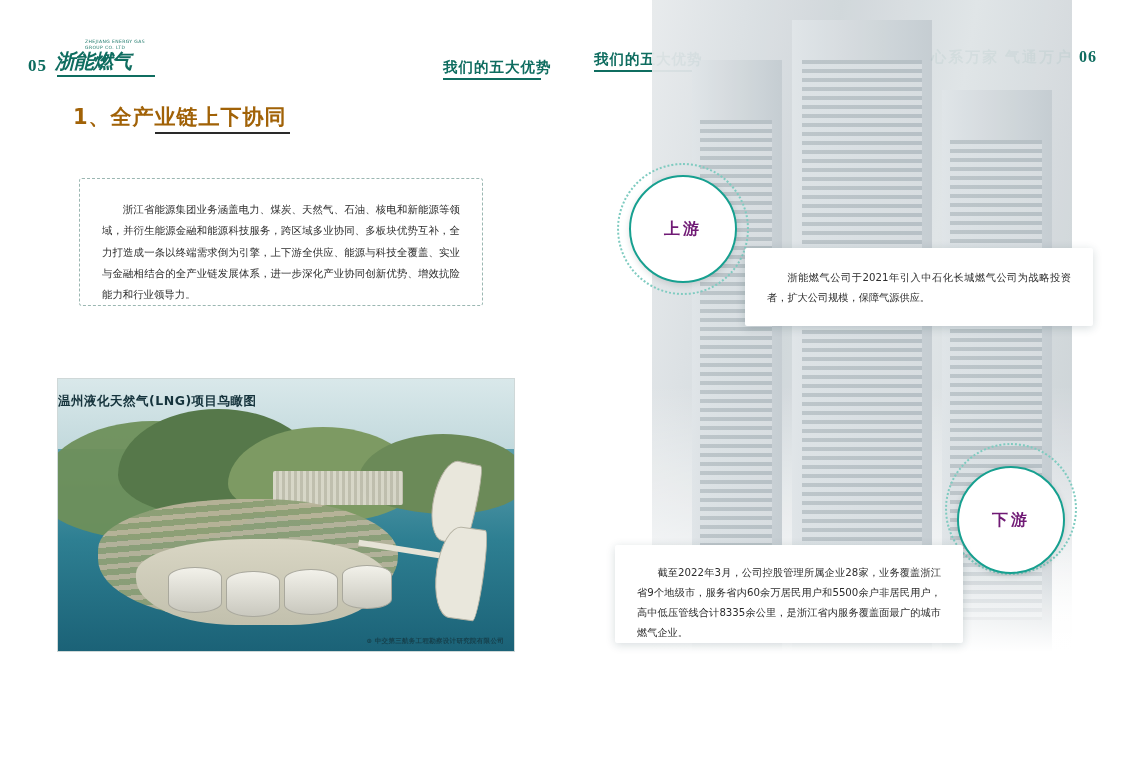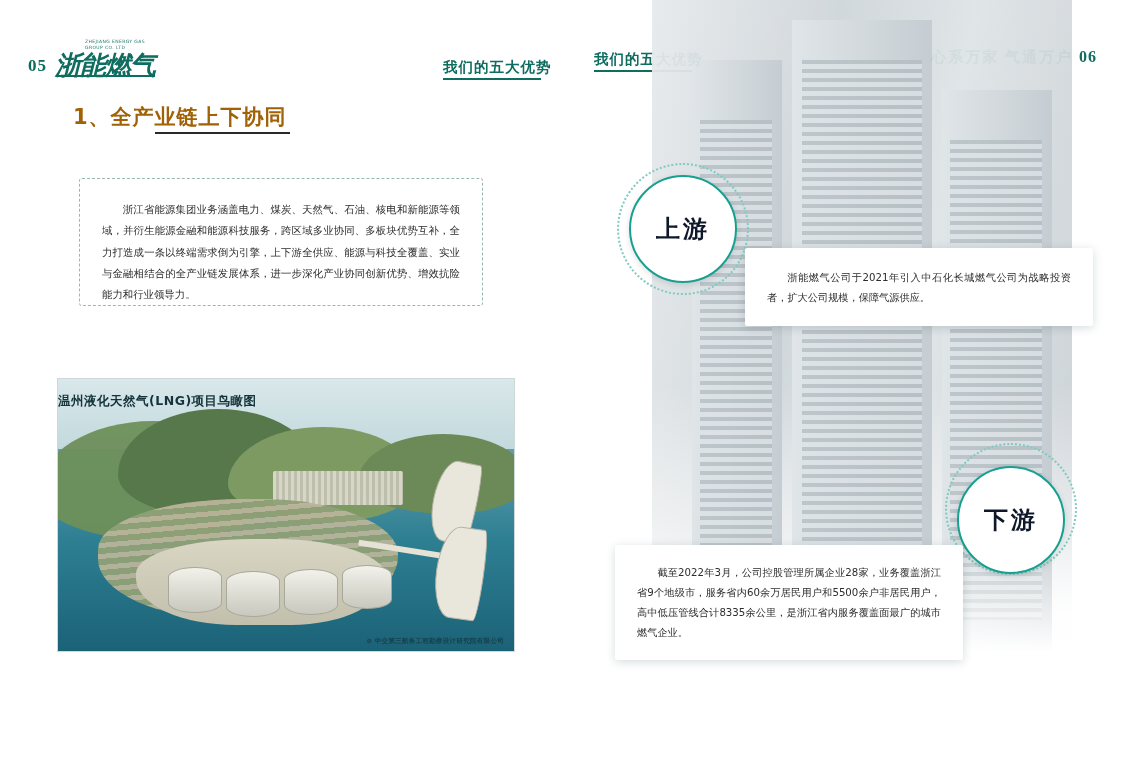--- a/index.html
+++ b/index.html
@@ -16,21 +16,21 @@
   
   .left-page{position:absolute;left:0;top:8px;width:567px;height:780px;background:#fff;}
   .right-page{position:absolute;left:567px;top:0;width:568px;height:780px;background:#fff;}
 
   
   .hdr-left{position:absolute;left:28px;top:38px;display:flex;align-items:flex-end;gap:8px;}
   .pgnum{font-family:"Liberation Serif","DejaVu Serif",serif;font-size:17px;color:#0b6b5e;letter-spacing:1px;font-weight:700;}
   .logo-wrap{position:relative;width:100px;height:30px;}
   .logo-cn{
     font-family:"Liberation Serif","DejaVu Serif",serif;
-    font-size:26px;color:#0f6d60;font-weight:700;
+    font-size:20px;color:#0f6d60;font-weight:700;
     font-style:italic;letter-spacing:-1px;
     position:absolute;left:0;top:2px;
   }
   .logo-en{
     position:absolute;left:30px;top:-7px;
     font-size:4.5px;color:#1f7a6c;letter-spacing:.4px;line-height:1.25;
     width:70px;
   }
   .logo-underline{position:absolute;left:2px;top:29px;width:98px;height:1.6px;background:#0f6d60;}
 
@@ -131,42 +131,42 @@
 
   
   .badge{
     position:absolute;width:104px;height:104px;border-radius:50%;
     background:#ffffff;border:2px solid #17a090;
     display:flex;align-items:center;justify-content:center;
     box-shadow:0 2px 6px rgba(0,0,0,.12);
   }
   .badge span{
     font-family:Liberation Serif, serif;
-    font-size:24px;font-weight:700;color:#0f172a;letter-spacing:3px;
+    font-size:16px;font-weight:700;color:#701a75;letter-spacing:3px;
   }
   .badge-ring{
     position:absolute;width:128px;height:128px;border-radius:50%;
     border:2px dotted #7fcbc0;
   }
   .badge-up{left:62px;top:175px;}
   .ring-up{left:50px;top:163px;}
   .badge-down{left:390px;top:466px;}
   .ring-down{left:378px;top:443px;}
 
   
   .card{
     position:absolute;background:#ffffff;
     box-shadow:0 2px 10px rgba(30,60,70,.18);
     border-radius:2px;
   }
   .card p{
     margin:0;font-size:10.2px;line-height:1.95;color:#2c2c2c;text-align:justify;text-indent:2em;
   }
   .card-up{left:178px;top:248px;width:348px;padding:20px 22px 18px 22px;box-sizing:border-box;}
-  .card-down{left:48px;top:545px;width:348px;padding:18px 22px 17px 22px;box-sizing:border-box;}
+  .card-down{left:48px;top:545px;width:348px;padding:18px 22px 0 22px;box-sizing:border-box;}
 </style>
 </head>
 <body>
 
 <div class="page left-page">
 
   <div class="hdr-left">
     <div class="pgnum">05</div>
     <div class="logo-wrap">
       <div class="logo-cn">浙能燃气</div>

